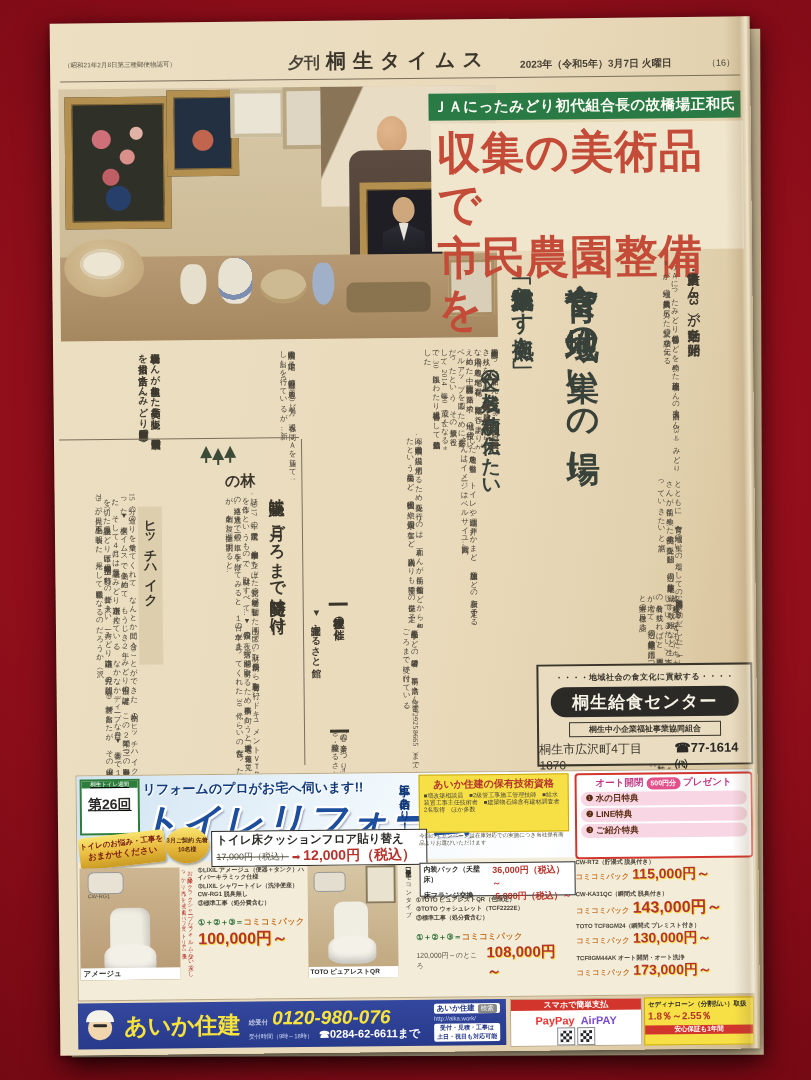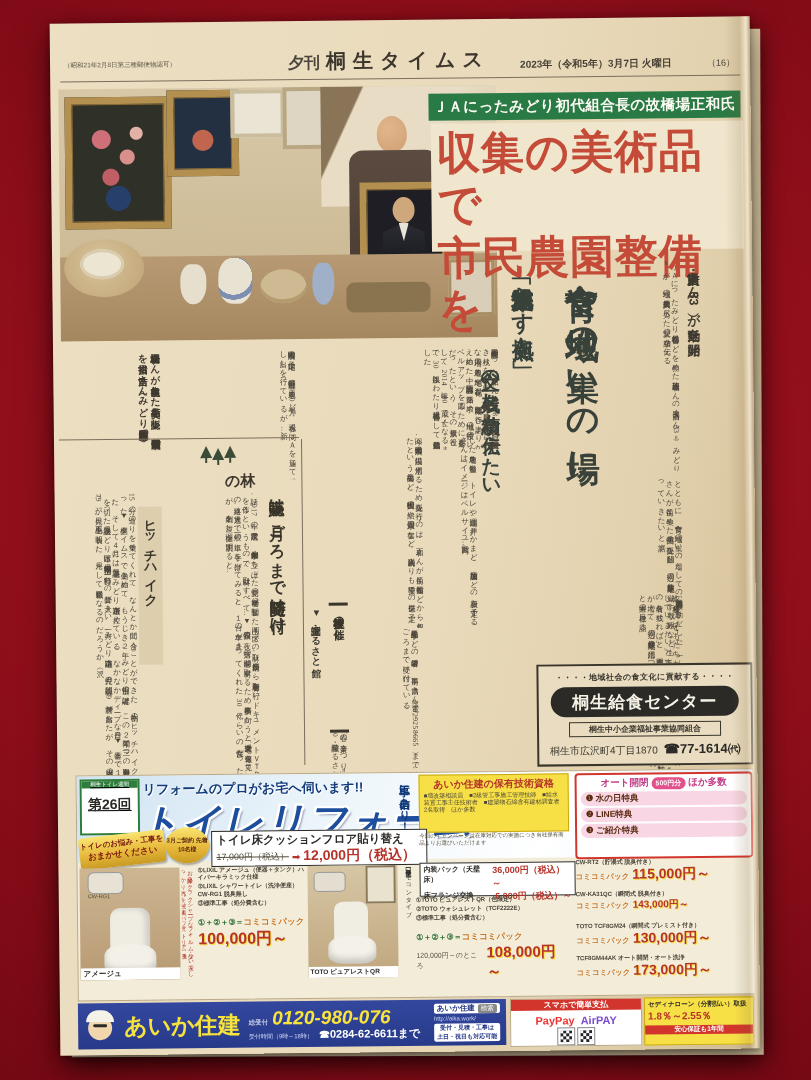--- a/index.html
+++ b/index.html
@@ -128,21 +128,21 @@
     <div class="s v" style="right:0;top:0;height:118px;font-size:11px;font-weight:bold;color:#39352b;border-top:3px solid #39352b;border-bottom:3px solid #39352b;padding:3px 2px;">本社後援の催し</div>
     <div class="s v" style="right:26px;top:4px;height:112px;font-size:9.5px;font-weight:bold;color:#3f3a30;">▼童謡ふるさと館</div>
     <div class="s v col" style="right:2px;top:126px;width:58px;height:58px;">「春の音楽まつり」＝26日午前10時・童謡ふるさと館（主催・同館）</div>
   </div>
 
   <div class="s boxb" style="left:480px;top:646px;width:212px;height:98px;">
     <div style="text-align:center;font-size:8px;font-weight:bold;color:#39352b;margin-top:6px;letter-spacing:.5px;">・・・・地域社会の食文化に貢献する・・・・</div>
     <div class="pill" style="width:188px;height:30px;margin:4px auto 0;font-size:17px;letter-spacing:1px;">桐生給食センター</div>
     <div style="width:150px;margin:5px auto 0;border:1px solid #39352b;text-align:center;font-size:8px;font-weight:bold;color:#39352b;padding:1px 0;">桐生中小企業福祉事業協同組合</div>
     <div style="display:flex;justify-content:center;gap:6px;align-items:baseline;margin-top:4px;">
-      <span style="font-size:10px;color:#39352b;text-align:right;">桐生市広沢町4丁目1870</span>
+      <span style="font-size:12px;color:#39352b;">桐生市広沢町4丁目1870</span>
       <span style="font-size:13px;font-weight:bold;color:#2b2a26;">☎77-1614㈹</span>
     </div>
   </div>
 
   <div class="s" style="left:18px;top:752px;width:676px;height:224px;border:1px solid #b9a987;background:#f2ecd9;overflow:hidden;">
     <div class="adhead s" style="left:0;top:0;width:676px;height:86px;"></div>
 
     <div class="s" style="left:3px;top:3px;width:56px;height:52px;border:2px solid #2f7d3c;background:#fff;text-decoration:underline;">
       <div style="background:#2f7d3c;color:#fff;font-size:5.5px;text-align:center;">桐生トイレ週間</div>
       <div style="font-size:14px;font-weight:bold;color:#2b2a26;text-align:center;margin-top:8px;">第26回</div>
@@ -156,21 +156,21 @@
 
     <div class="s" style="left:342px;top:2px;width:148px;height:56px;background:#f7e046;border:1px solid #c9a913;">
       <div style="font-size:10px;font-weight:bold;color:#b5332a;text-align:center;margin-top:2px;">あいか住建の保有技術資格</div>
       <div class="note6" style="padding:1px 4px;">■増改築相談員　■2級管工事施工管理技師　■給水装置工事主任技術者　■建築物石綿含有建材調査者 2名取得　ほか多数</div>
     </div>
 
     <div class="s" style="left:498px;top:2px;width:174px;height:82px;border:2px solid #d2352c;background:#fff;border-radius:4px;">
       <div style="display:flex;justify-content:center;align-items:center;gap:3px;margin-top:2px;">
         <span style="font-size:9.5px;font-weight:bold;color:#c13a85;">オート開閉</span>
         <span style="font-size:7px;font-weight:bold;color:#fff;background:#e2518b;border-radius:8px;padding:1px 4px;">500円分</span>
-        <span style="font-size:9.5px;font-weight:bold;color:#c13a85;">ほか多数</span>
+        <span style="font-size:9.5px;font-weight:bold;color:#c13a85;">プレゼント</span>
       </div>
       <div style="margin:2px 4px 0;background:#f8d6e4;border-radius:7px;font-size:8.5px;font-weight:bold;color:#5a2a10;padding:1px 5px;">❶ 水の日特典</div>
       <div style="margin:2px 4px 0;background:#f8d6e4;border-radius:7px;font-size:8.5px;font-weight:bold;color:#5a2a10;padding:1px 5px;">❷ LINE特典</div>
       <div style="margin:2px 4px 0;background:#f8d6e4;border-radius:7px;font-size:8.5px;font-weight:bold;color:#5a2a10;padding:1px 5px;">❸ ご紹介特典</div>
     </div>
 
     <div class="s gband" style="left:2px;top:58px;width:86px;height:32px;transform:rotate(-6deg);text-align:center;">
       <div style="font-size:7.5px;font-weight:bold;color:#7a1a10;margin-top:4px;">トイレのお悩み・工事を</div>
       <div style="font-size:8.5px;font-weight:bold;color:#7a1a10;">おまかせください</div>
     </div>
@@ -237,21 +237,21 @@
           <div class="note6" style="font-weight:bold;">CW-RT2（貯湯式 脱臭付き）</div>
           <div style="display:flex;gap:3px;align-items:baseline;">
             <span class="burst" style="font-size:7.5px;">コミコミパック</span>
             <span class="priceR" style="font-size:14px;text-shadow:1px 1px 0 #f7e046;">115,000円～</span>
           </div>
         </div>
       <div style="height:32px;">
           <div class="note6" style="font-weight:bold;">CW-KA31QC（瞬間式 脱臭付き）</div>
           <div style="display:flex;gap:3px;align-items:baseline;">
             <span class="burst" style="font-size:7.5px;">コミコミパック</span>
-            <span class="priceR" style="font-size:10px;text-shadow:1px 1px 0 #f7e046;">143,000円～</span>
+            <span class="priceR" style="font-size:16px;text-shadow:1px 1px 0 #f7e046;">143,000円～</span>
           </div>
         </div>
       <div style="height:32px;">
           <div class="note6" style="font-weight:bold;">TOTO TCF8GM24（瞬間式 プレミスト付き）</div>
           <div style="display:flex;gap:3px;align-items:baseline;">
             <span class="burst" style="font-size:7.5px;">コミコミパック</span>
             <span class="priceR" style="font-size:14px;text-shadow:1px 1px 0 #f7e046;">130,000円～</span>
           </div>
         </div>
       <div style="height:32px;">

